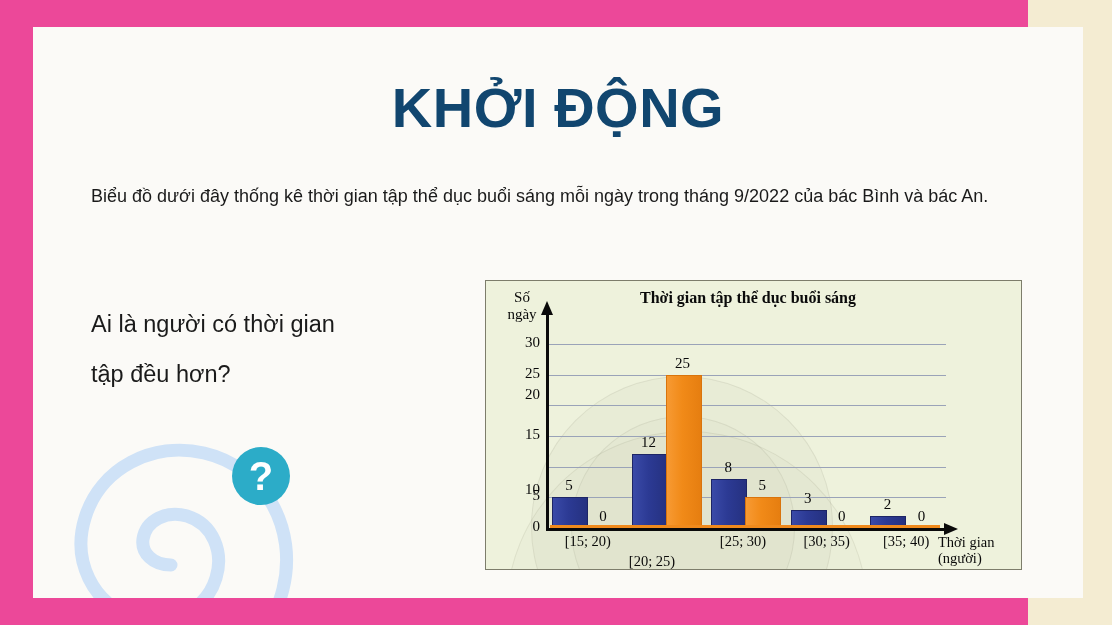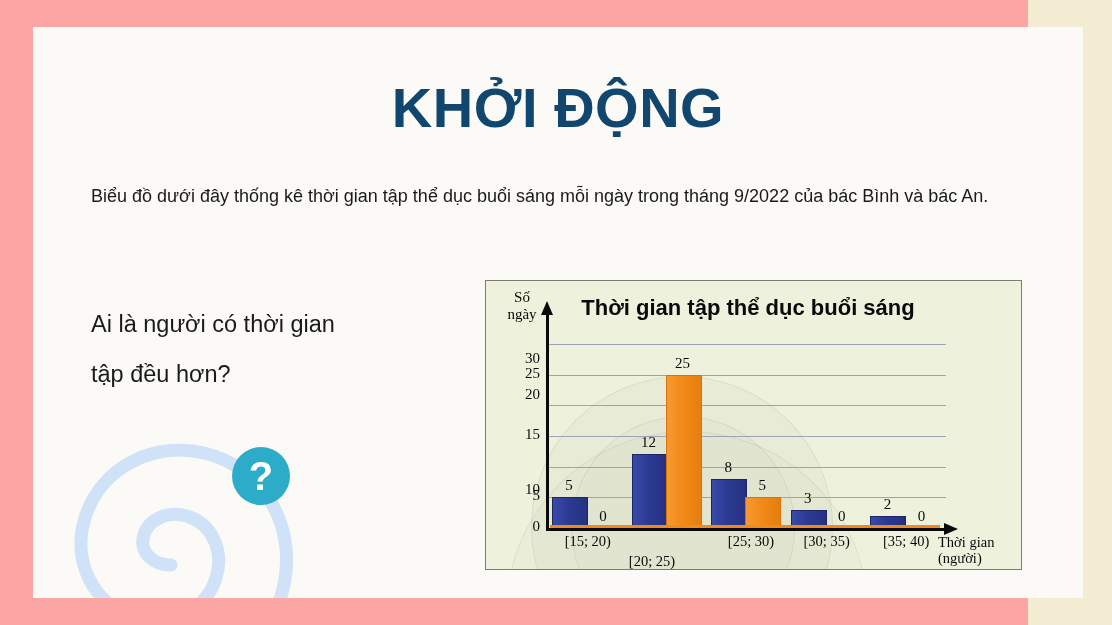--- a/index.html
+++ b/index.html
@@ -11,21 +11,21 @@
     height: 625px;
     overflow: hidden;
     font-family: "Liberation Sans", sans-serif;
     background: #f4ecd2;
   }
 
   #slide {
     position: relative;
     width: 1028px;
     height: 625px;
-    background: #fca5a5;
+    background: #ec4899;
   }
 
   
   #page {
     position: absolute;
     left: 33px;
     top: 27px;
     width: 1050px;
     height: 571px;
     background: #fbfaf7;
@@ -122,26 +122,25 @@
   #wm1 { left: 45px;  top: 95px;  width: 300px; height: 300px; }
   #wm2 { left: 85px;  top: 135px; width: 222px; height: 222px; background: rgba(150,150,130,0.05);}
   #wm3 { left: 20px;  top: 150px; width: 360px; height: 360px; background: rgba(150,150,130,0.04);}
 
   #chart-title {
     position: absolute;
     left: 62px;
     top: 8px;
     width: 400px;
     text-align: center;
-    font-size: 22px;
+    font-size: 16px;
     font-weight: bold;
     color: #0a0a0a;
-    font-family: Liberation Sans, sans-serif;
+    font-family: Liberation Serif, serif;
     white-space: nowrap;
-    margin-top: 6px;
   }
 
   #yaxis-label {
     position: absolute;
     left: 10px;
     top: 8px;
     width: 52px;
     text-align: center;
     font-size: 15px;
     line-height: 17px;
@@ -330,21 +329,21 @@
             <div class="gridline" style="top: 93.6667px;"></div>
             <div class="gridline" style="top: 63px;"></div>
           </div>
         <div id="yticks">
             <div class="ytick" style="top: 237px;">0</div>
             <div class="ytick" style="top: 206.333px;">5</div>
             <div class="ytick" style="top: 175.667px; margin-top: 24px;">10</div>
             <div class="ytick" style="top: 145px;">15</div>
             <div class="ytick" style="top: 105px; text-align: right;">20</div>
             <div class="ytick" style="top: 83.6667px;">25</div>
-            <div class="ytick" style="top: 69px;">30</div>
+            <div class="ytick" style="top: 53px;">30</div>
           </div>
 
         <div id="yaxis-line"></div>
         <div id="yaxis-arrow"></div>
 
         <div id="bars">
             <div class="bar bar-blue" style="left: 66px; width: 34px; height: 30.6667px; top: 216.333px; bottom: auto;"></div>
             <div class="bar-val" style="left: 63px; top: 196.333px;">5</div>
             <div class="bar-val" style="left: 97px; top: 227px;">0</div>
             <div class="bar bar-blue" style="left: 145.6px; width: 34px; height: 73.6px; top: 173.4px; bottom: auto;"></div>
@@ -363,21 +362,21 @@
             <div class="bar-val" style="left: 415.4px; top: 227px;">0</div>
           </div>
 
         <div id="xaxis-line"></div>
         <div id="orange-baseline"></div>
         <div id="xaxis-arrow"></div>
 
         <div id="xcats">
             <div class="xcat" style="left: 56.8px;">[15; 20)</div>
             <div class="xcat" style="left: 121px; margin-top: 20px;">[20; 25)</div>
-            <div class="xcat" style="left: 220px;">[25; 30)</div>
+            <div class="xcat" style="left: 212px;">[25; 30)</div>
             <div class="xcat" style="left: 295.6px;">[30; 35)</div>
             <div class="xcat" style="left: 375.2px;">[35; 40)</div>
           </div>
 
         <div id="xaxis-label">
           <div>Thời gian</div>
           <div>(người)</div>
         </div>
 
       </div>

